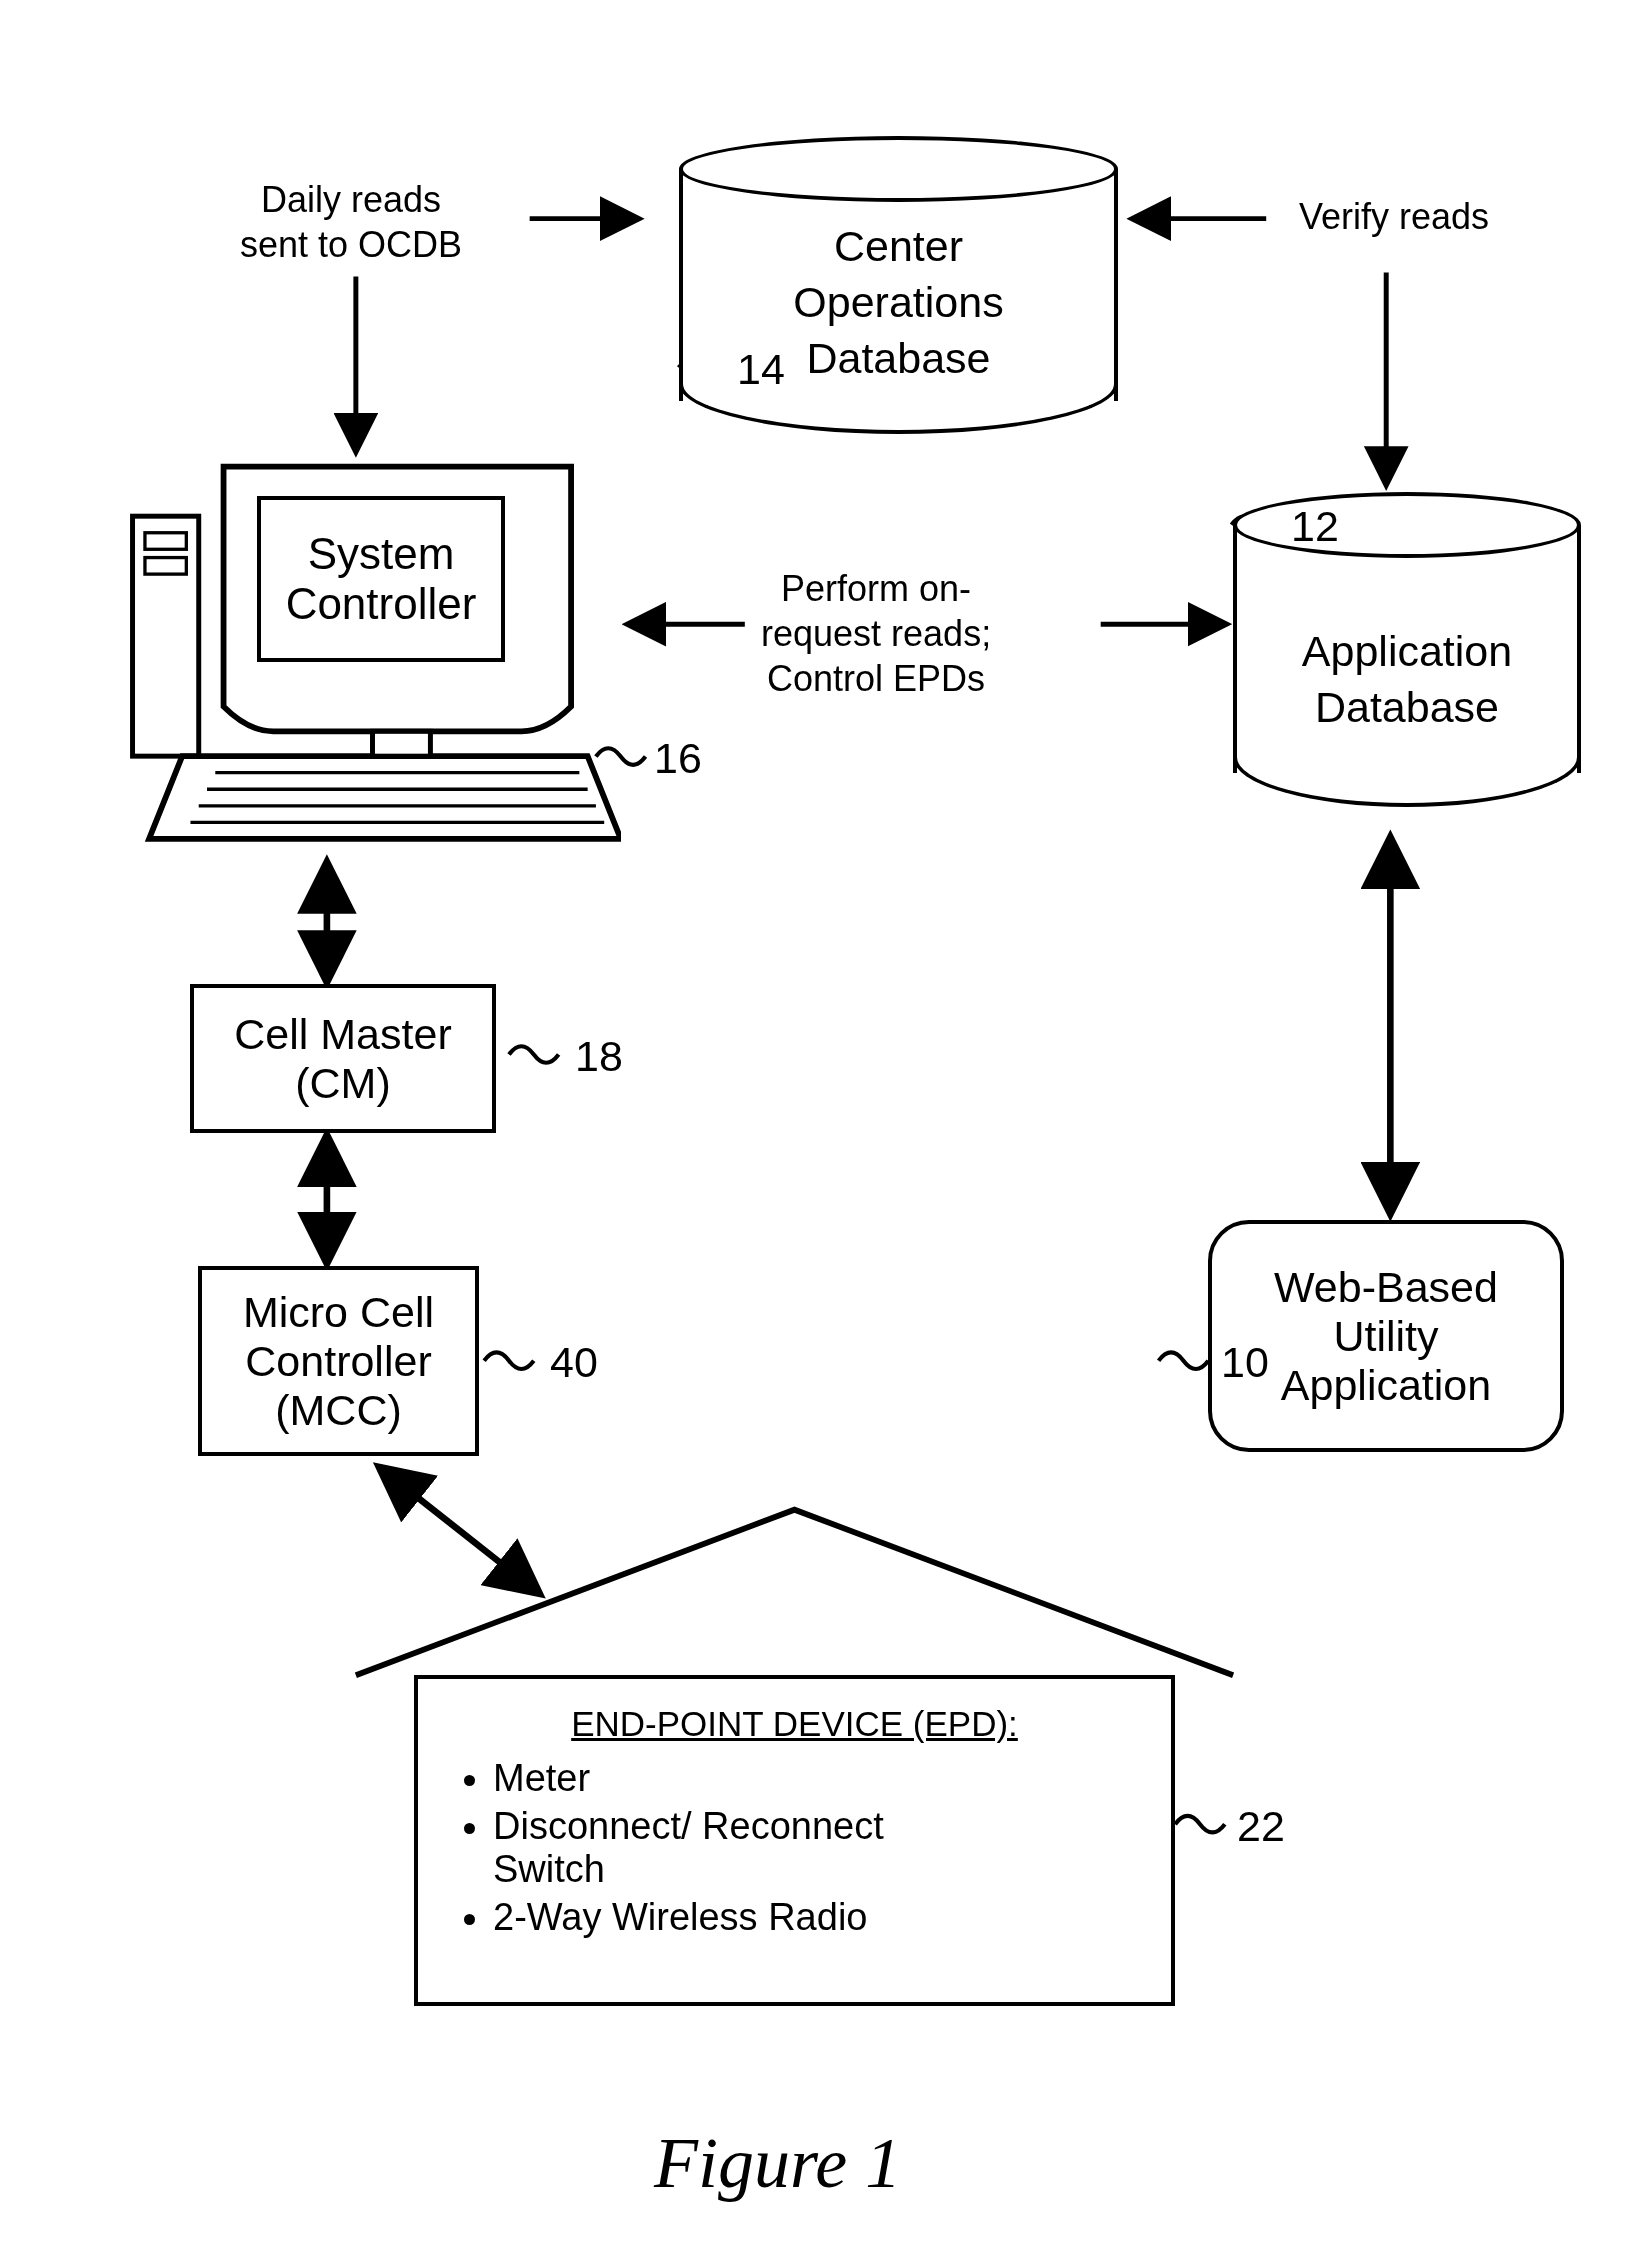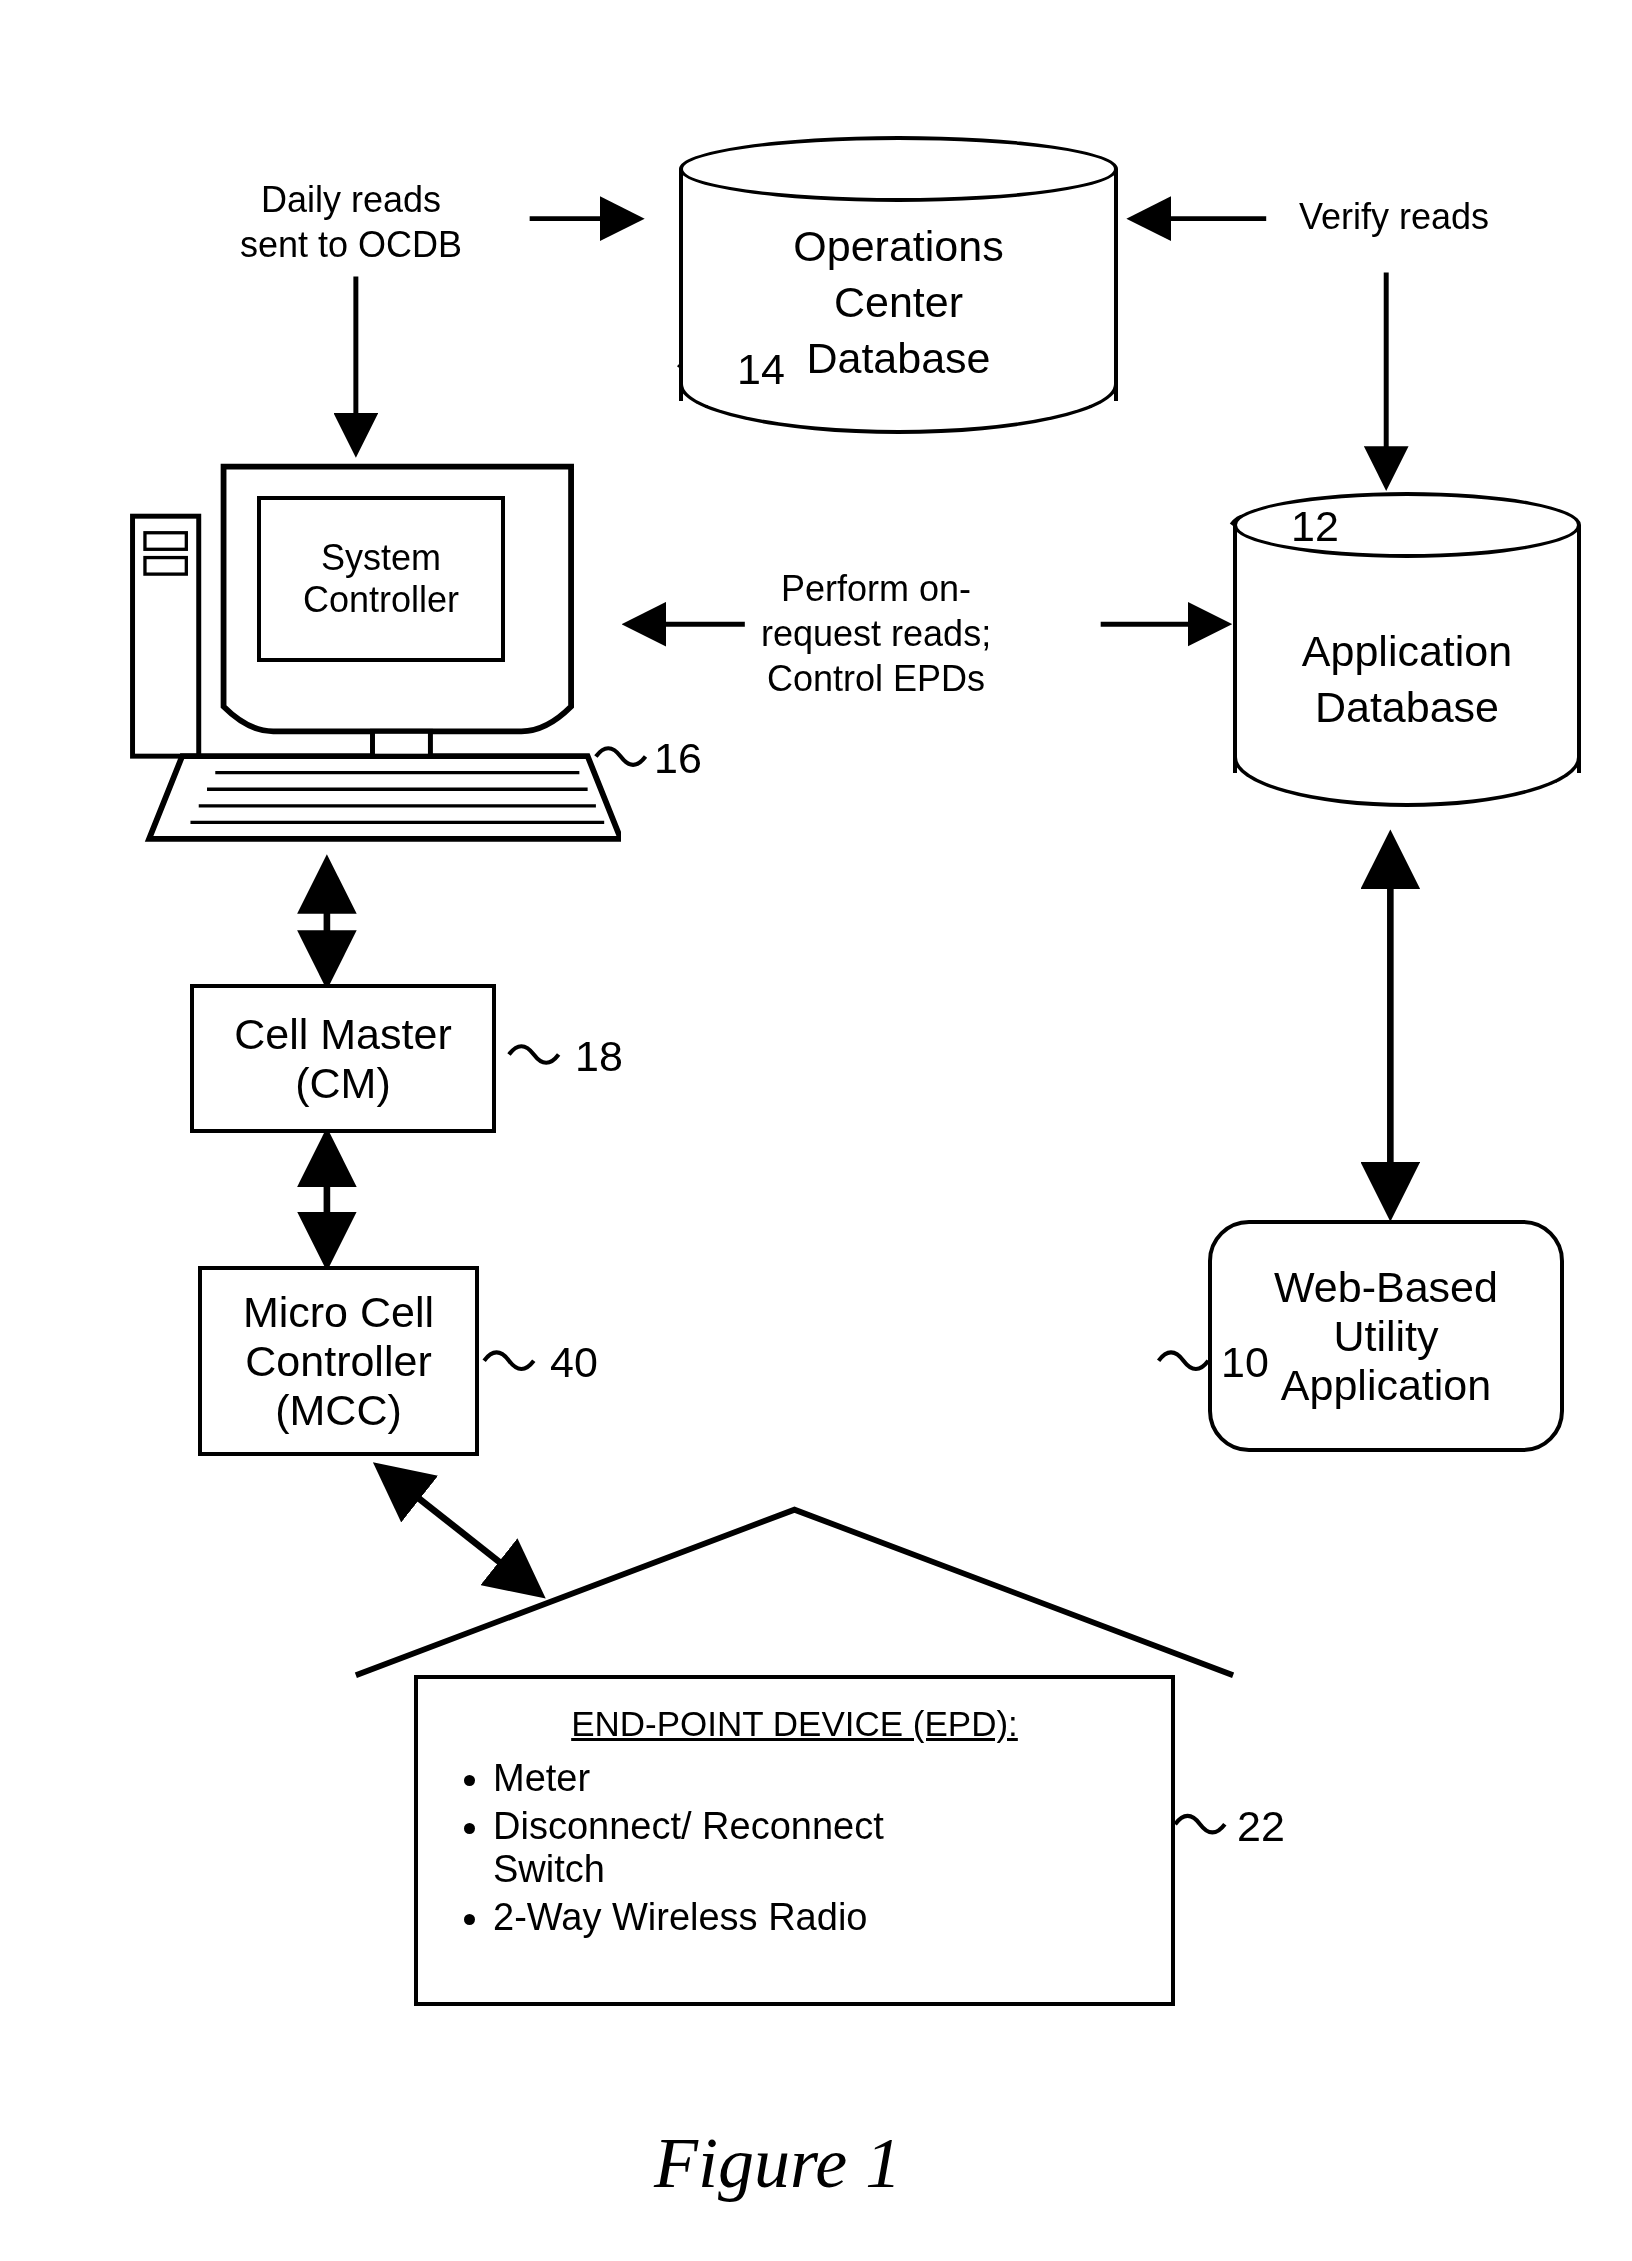--- a/index.html
+++ b/index.html
@@ -137,22 +137,22 @@
   <div class="label" style="left:1299px; top:174px;">Verify reads</div>
   <div class="label" style="left:761px; top:546px;">Perform on-
 request reads;
 Control EPDs</div>
 
   <div class="cylinder" style="left:679px; top:116px; width:439px; height:298px;">
     <div class="cyl-body" style="left:0; top:33px; width:439px; height:232px;"></div>
     <div class="cyl-top" style="left:0; top:0; width:439px; height:66px;"></div>
     <div class="cyl-bot" style="left:0; top:248px; width:439px; height:50px;"></div>
     <div class="cyl-text" style="top:83px;">
+      <div>Center</div>
       <div>Operations</div>
-      <div>Center</div>
       <div>Database</div>
     </div>
   </div>
 
   <div class="cylinder" style="left:1233px; top:472px; width:348px; height:315px;">
     <div class="cyl-body" style="left:0; top:33px; width:348px; height:248px;"></div>
     <div class="cyl-top" style="left:0; top:0; width:348px; height:66px;"></div>
     <div class="cyl-bot" style="left:0; top:265px; width:348px; height:50px;"></div>
     <div class="cyl-text" style="top:132px;">
       <div>Application</div>
@@ -171,21 +171,21 @@
     <path d="M70,370 L560,370 L600,470 L30,470 Z" fill="#fff" stroke="#000" stroke-width="7"></path>
     <line x1="70" y1="370" x2="30" y2="470" stroke="#000" stroke-width="5"></line>
     <line x1="110" y1="390" x2="550" y2="390" stroke="#000" stroke-width="4"></line>
     <line x1="100" y1="410" x2="560" y2="410" stroke="#000" stroke-width="4"></line>
     <line x1="90" y1="430" x2="570" y2="430" stroke="#000" stroke-width="4"></line>
     <line x1="80" y1="450" x2="580" y2="450" stroke="#000" stroke-width="4"></line>
 
     <rect x="300" y="340" width="70" height="30" fill="#fff" stroke="#000" stroke-width="6"></rect>
   </svg>
 
-  <div class="box" style="left:257px; top:476px; width:248px; height:166px; font-size:36px; white-space:pre;">System
+  <div class="box" style="left:257px; top:476px; width:248px; height:166px; font-size:44px; white-space:pre;">System
 Controller</div>
 
   <div class="box" style="left:190px; top:964px; width:306px; height:149px;">
     <div class="bigtext">Cell Master</div>
     <div class="bigtext">(CM)</div>
   </div>
 
   <div class="box" style="left:198px; top:1246px; width:281px; height:190px;">
     <div class="bigtext">Micro Cell</div>
     <div class="bigtext">Controller</div>

